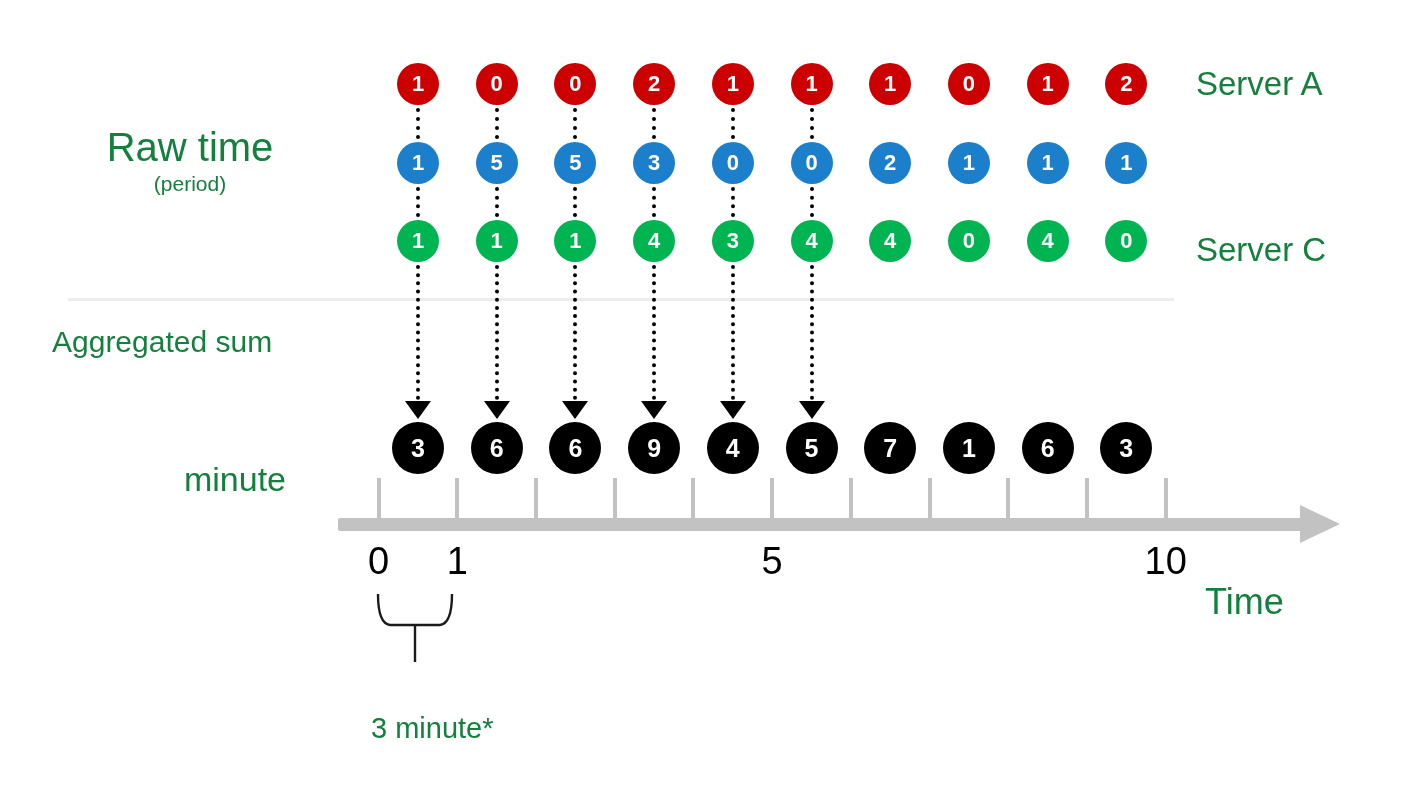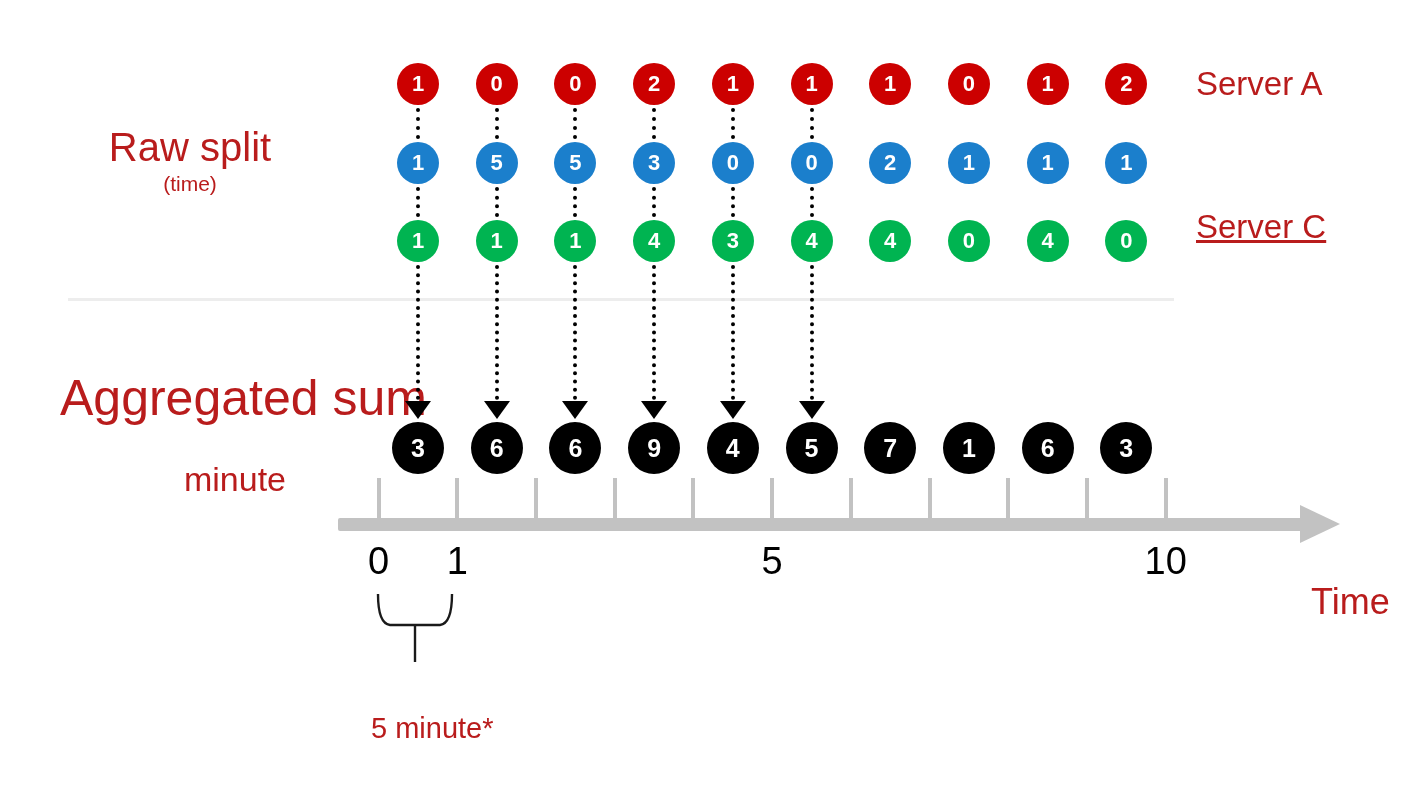--- a/index.html
+++ b/index.html
@@ -10,53 +10,52 @@
   body {
     width: 1401px; height: 802px;
     position: relative;
     overflow: hidden;
     font-family: "Liberation Sans", sans-serif;
     color: #000000;
   }
   #stage { position: absolute; left: 0; top: 0; width: 1401px; height: 802px; }
 
   
-  .lbl { position: absolute; white-space: nowrap; color: #b91c1c; }
+  .lbl { position: absolute; white-space: nowrap; color: #15803d; }
 
   #raw-data-label {
     left: 0; top: 126px; width: 380px;
     text-align: center;
     font-size: 40px; font-weight: 400; line-height: 1.05;
   }
   #raw-data-sub {
     left: 0; top: 172px; width: 380px;
     text-align: center;
     font-size: 21px; font-weight: 400;
   }
   #agg-label {
-    left: 60px; top: 325px;
-    font-size: 50px;
-    margin-top: 44px;
+    left: 52px; top: 325px;
+    font-size: 30px;
   }
   #period-label {
     left: 100px; top: 418px; width: 270px;
     text-align: center;
     font-size: 34px; line-height: 1.20;
   }
   #time-label {
-    left: 1311px; top: 581px;
+    left: 1205px; top: 581px;
     font-size: 36px;
   }
   .server-label {
     left: 1196px;
     font-size: 33px;
   }
   #server-a-label { top: 65px; }
   #server-b-label { top: 143px; }
-  #server-c-label { top: 208px; text-decoration: underline; }
+  #server-c-label { top: 231px; }
 
   
   #divider {
     position: absolute;
     left: 68px; top: 298px; width: 1106px; height: 3px;
     background: #ededed;
   }
 
   
   .node {
@@ -128,22 +127,22 @@
   #metric-caption {
     left: 371px; top: 672px;
     font-size: 29px; line-height: 1.30;
   }
 </style>
 </head>
 <body>
 
 <div id="stage">
 
-  <div class="lbl" id="raw-data-label">Raw split</div>
-  <div class="lbl" id="raw-data-sub">(time)</div>
+  <div class="lbl" id="raw-data-label">Raw time</div>
+  <div class="lbl" id="raw-data-sub">(period)</div>
 
   <div class="lbl server-label" id="server-a-label">Server A</div>
   <div class="lbl server-label" id="server-c-label">Server C</div>
 
   <div id="divider"></div>
 
   <div class="lbl" id="agg-label">Aggregated sum</div>
 
   <div class="lbl" id="period-label">
     <br>
@@ -245,16 +244,16 @@
 
   <div id="brace">
     <svg width="110" height="72" viewBox="0 0 110 72" aria-hidden="true">
       <path d="M18 2 C18 22, 22 32, 30 33 L80 33 C88 32, 92 22, 92 2" fill="none" stroke="#1a1a1a" stroke-width="2.4"></path>
       <line x1="55" y1="33" x2="55" y2="70" stroke="#1a1a1a" stroke-width="2.4"></line>
     </svg>
   </div>
 
   <div class="lbl" id="metric-caption">
     <br>
-    <span>5 minute*</span>
+    <span>3 minute*</span>
   </div>
 
 </div>
 
 </body></html>

